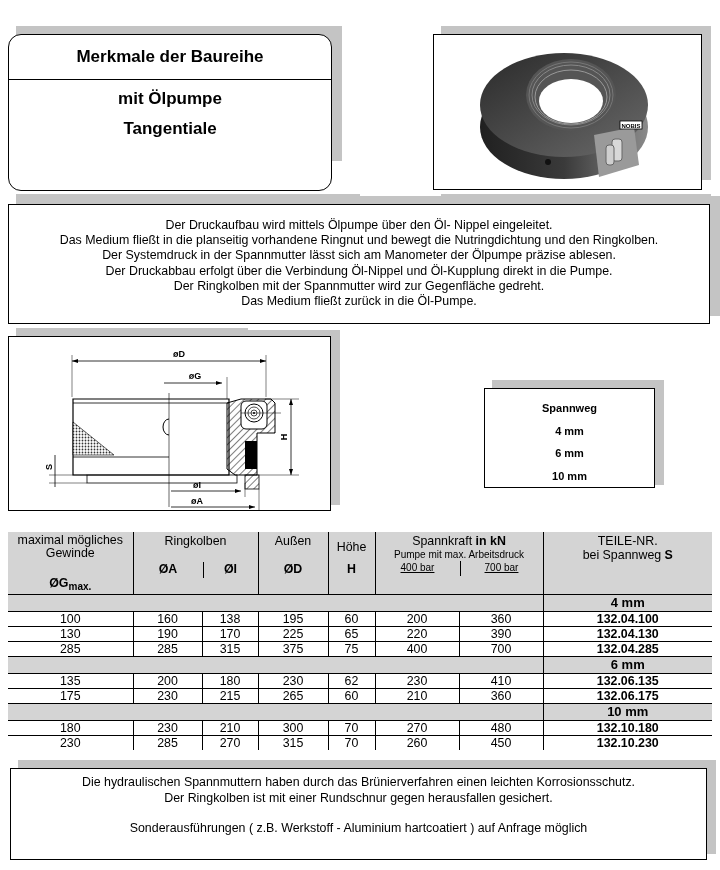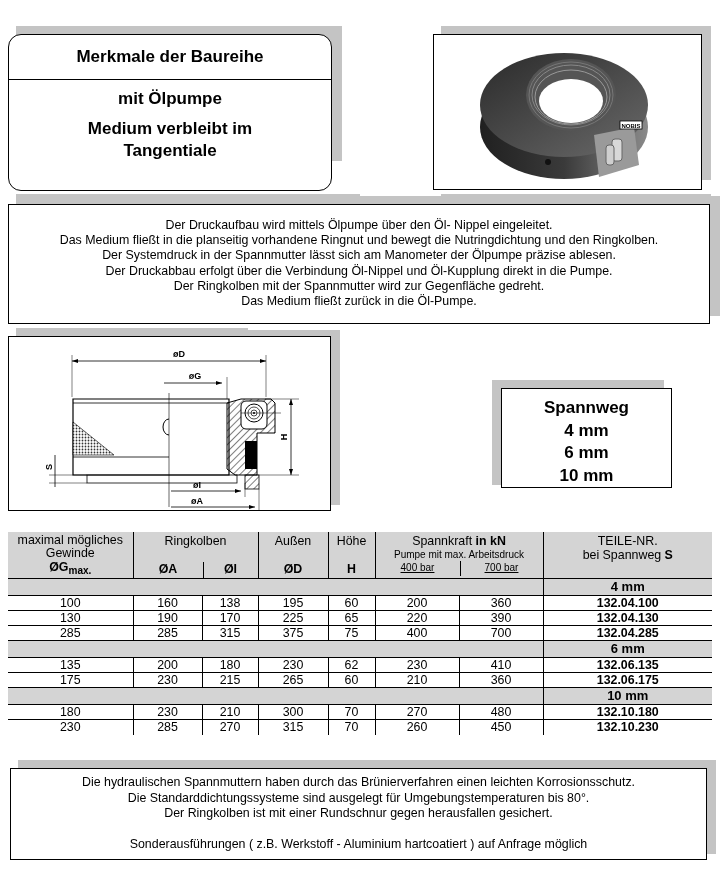--- a/index.html
+++ b/index.html
@@ -18,21 +18,21 @@
   
   #photo { left: 433px; top: 34px; width: 269px; height: 156px; overflow: hidden; }
 
   
   #desc { left: 8px; top: 204px; width: 702px; height: 120px; padding-top: 13px; text-align: center; font-size: 12.4px; line-height: 15.2px; }
 
   
   #drawing { left: 8px; top: 336px; width: 323px; height: 175px; overflow: hidden; }
 
   
-  #spannweg { left: 501px; top: 388px; width: 171px; height: 100px; text-align: center; font-weight: bold; font-size: 17px; line-height: 22.5px; padding-top: 8px; }
+  #spannweg { left: 484px; top: 388px; width: 171px; height: 100px; text-align: center; font-weight: bold; font-size: 11px; line-height: 22.5px; padding-top: 8px; }
 
   
   #spec-table { position: absolute; left: 8px; top: 532px; width: 704px; border-collapse: collapse; font-size: 12.4px; }
   #spec-table td { border-left: 1px solid #000; text-align: center; padding: 0; height: 15px; line-height: 14px; }
   #spec-table tr.header td { background: #d4d4d4; vertical-align: top; }
   .hdr-small { font-size: 10px; }
   .grey { background: #d4d4d4; }
   .bold { font-weight: bold; }
   .rowline td { border-top: 1px solid #000; }
 
@@ -42,21 +42,20 @@
 </head>
 <body>
 
 <div class="shadow" style="left:16px;top:26px;width:326px;height:135px;"></div>
 <div class="shadow" style="left:16px;top:194px;width:344px;height:6px;"></div>
 <div class="box" id="features">
   <div class="head">Merkmale der Baureihe</div>
   <div class="body">
     <div>mit Ölpumpe</div>
     <div class="gap"></div>
-    <div>Medium verbleibt im</div>
     <div>Tangentiale</div>
   </div>
 </div>
 
 <div class="shadow" style="left:441px;top:26px;width:270px;height:154px;"></div>
 <div class="shadow" style="left:441px;top:194px;width:270px;height:6px;"></div>
 <div class="box" id="photo">
   <svg width="269" height="156" viewBox="0 0 269 156">
     <defs>
       <linearGradient id="topg" x1="0" y1="0" x2="1" y2="1">
@@ -182,35 +181,35 @@
       <col style="width:47px">
       <col style="width:84px">
       <col style="width:84px">
       <col style="width:169px">
   </colgroup>
   <tbody>
       <tr class="header">
     <td style="border-left:none;height:46px;line-height:12.5px;padding-top:2px;">
       <div>maximal mögliches</div>
       <div>Gewinde</div>
-      <div class="bold" style="margin-top:2px;"><span>ØG</span><sub class="hdr-small">max.</sub></div>
+      <div class="bold" style="margin-top:18px;"><span>ØG</span><sub class="hdr-small">max.</sub></div>
     </td>
     <td colspan="2" style="padding:0;">
       <div style="height:30px;padding-top:2px;">Ringkolben</div>
       <div style="display:flex;height:16px;" class="bold">
         <div style="width:69px;">ØA</div>
         <div style="flex:1;border-left:1px solid #000;">ØI</div>
       </div>
     </td>
     <td style="padding:0;">
       <div style="height:30px;padding-top:2px;">Außen</div>
       <div class="bold" style="height:16px;">ØD</div>
     </td>
     <td style="padding:0;">
-      <div style="height:30px;padding-top:2px;">Höhe</div>
+      <div style="height:30px;padding-top:8px;">Höhe</div>
       <div class="bold" style="height:16px;">H</div>
     </td>
     <td colspan="2" style="padding:0;">
       <div style="padding-top:2px;height:16px;"><span>Spannkraft </span><span class="bold">in kN</span></div>
       <div class="hdr-small" style="height:13px;line-height:13px;">Pumpe mit max. Arbeitsdruck</div>
       <div class="hdr-small" style="display:flex;height:15px;line-height:13px;text-decoration:underline;">
         <div style="width:84px;">400 bar</div>
         <div style="flex:1;border-left:1px solid #000;">700 bar</div>
       </div>
     </td>
@@ -303,17 +302,16 @@
     <td>260</td>
     <td>450</td>
     <td class="bold">132.10.230</td>
   </tr>
 </tbody>
   </table>
 
 <div class="shadow" style="left:18px;top:760px;width:698px;height:94px;"></div>
 <div class="box" id="notes">
   <div>Die hydraulischen Spannmuttern haben durch das Brünierverfahren einen leichten Korrosionsschutz.</div>
-  <div>Die Standarddichtungssysteme sind ausgelegt für Umgebungstemperaturen bis 80°.</div>
   <div>Der Ringkolben ist mit einer Rundschnur gegen herausfallen gesichert.</div>
   <div style="height:15px;"></div>
   <div>Sonderausführungen ( z.B. Werkstoff - Aluminium hartcoatiert ) auf Anfrage möglich</div>
 </div>
 
 </body></html>

